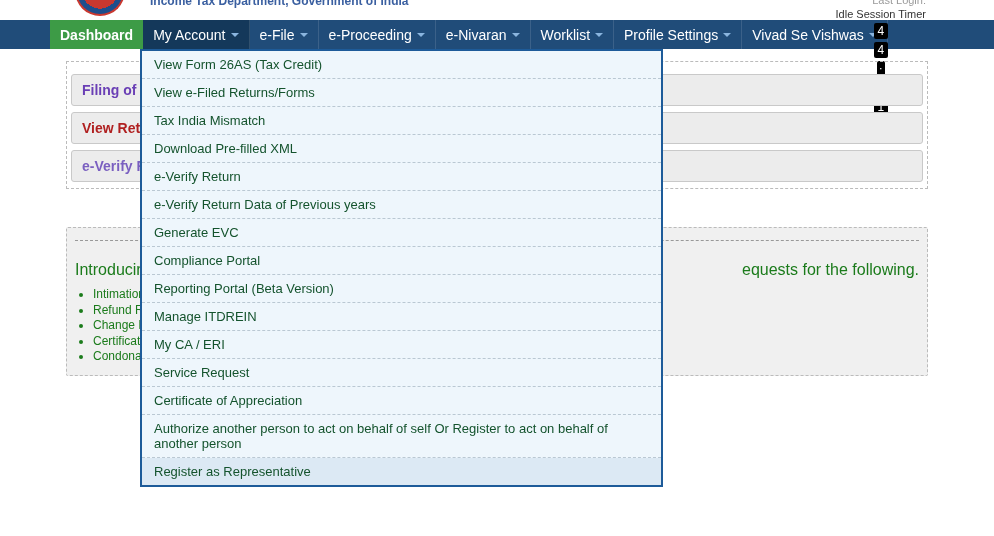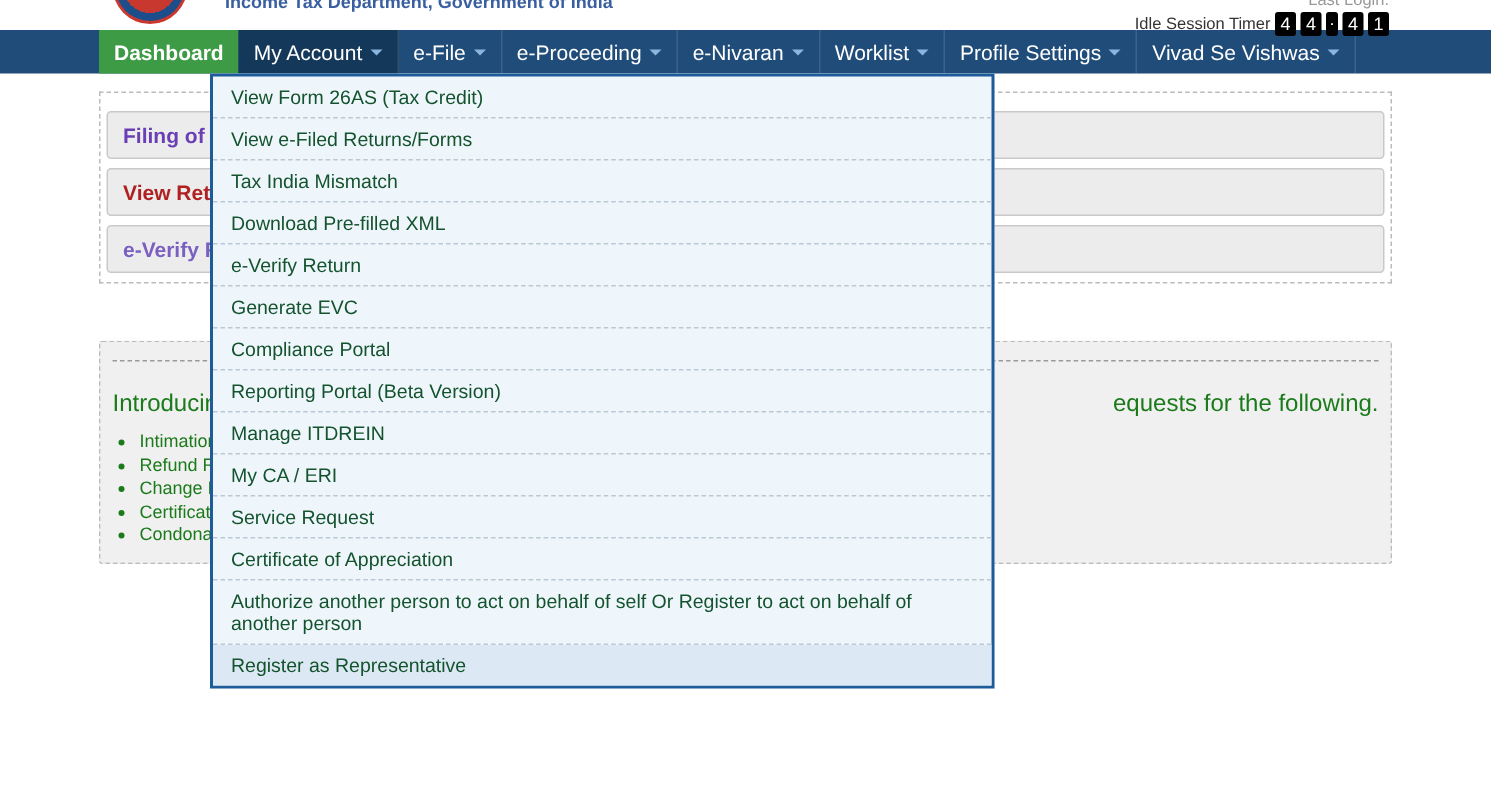--- a/index.html
+++ b/index.html
@@ -46,20 +46,21 @@
     top: -6px;
     font-size: 11px;
     text-align: right;
     color: #333;
   }
   .timer-row {
     display: flex;
     align-items: center;
     gap: 3px;
     margin-top: 2px;
+    flex-direction: column;
   }
   .timer-digit {
     background: #000;
     color: #fff;
     width: 14px;
     height: 16px;
     font-size: 12px;
     text-align: center;
     line-height: 16px;
     border-radius: 2px;
@@ -74,21 +75,21 @@
     text-align: center;
     line-height: 14px;
     border-radius: 2px;
   }
 
   .navbar {
     background: #204c79;
     height: 29px;
     display: flex;
     align-items: stretch;
-    padding-left: 66px;
+    padding-left: 50px;
     padding-right: 66px;
   }
   .nav-item {
     color: #fff;
     font-size: 14px;
     padding: 0 10px;
     display: flex;
     align-items: center;
     gap: 5px;
     cursor: pointer;
@@ -264,20 +265,21 @@
   </div>
 
 </div>
 
 <div class="dropdown">
   <div class="dropdown-item"><span>View Form 26AS (Tax Credit)</span></div>
   <div class="dropdown-item"><span>View e-Filed Returns/Forms</span></div>
   <div class="dropdown-item"><span>Tax India Mismatch</span></div>
   <div class="dropdown-item"><span>Download Pre-filled XML</span></div>
   <div class="dropdown-item"><span>e-Verify Return</span></div>
+  <div class="dropdown-item"><span>e-Verify Return Data of Previous years</span></div>
   <div class="dropdown-item"><span>Generate EVC</span></div>
   <div class="dropdown-item"><span>Compliance Portal</span></div>
   <div class="dropdown-item"><span>Reporting Portal (Beta Version)</span></div>
   <div class="dropdown-item"><span>Manage ITDREIN</span></div>
   <div class="dropdown-item"><span>My CA / ERI</span></div>
   <div class="dropdown-item"><span>Service Request</span></div>
   <div class="dropdown-item"><span>Certificate of Appreciation</span></div>
   <div class="dropdown-item"><span>Authorize another person to act on behalf of self Or Register to act on behalf of another person</span></div>
   <div class="dropdown-item hover"><span>Register as Representative</span></div>
 </div>

